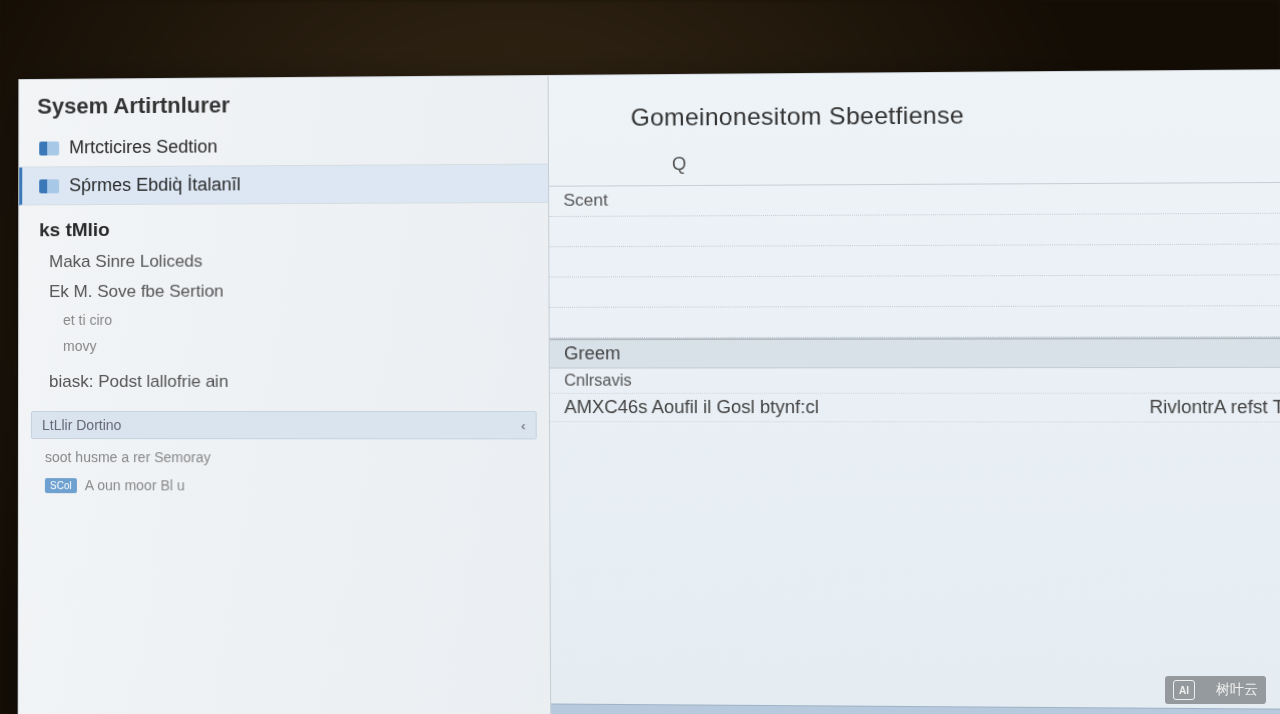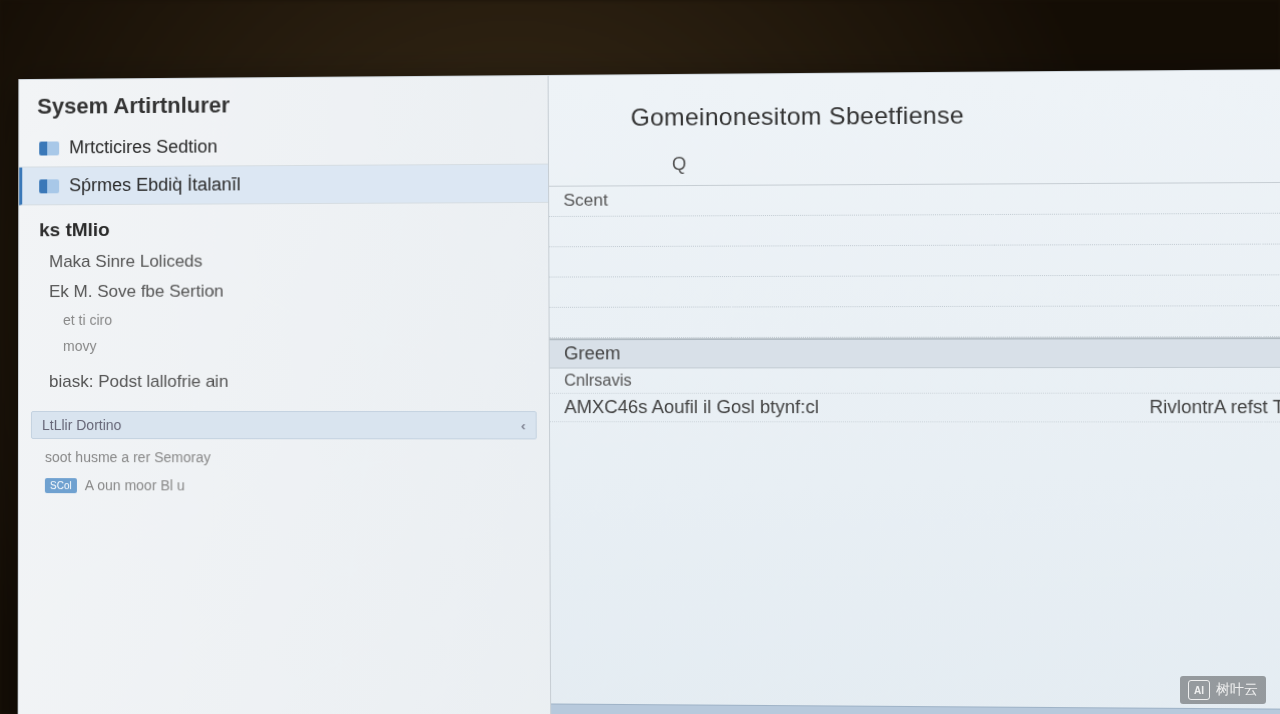--- a/index.html
+++ b/index.html
@@ -156,21 +156,21 @@
     padding: 0 14px;
     font-size: 16px; color:#445;
     gap: 90px;
   }
   .status-bar .col-a { width: 20px; color:#334; }
 
   
   .watermark {
     position:absolute;
     right: 14px; bottom: 10px;
-    display:flex; align-items:center; gap:6px;
+    display:flex; align-items:center; gap:21px;
     color:#eee; font-size:14px;
     background: rgba(0,0,0,.35);
     padding: 4px 8px;
     border-radius: 3px;
     z-index: 50;
   }
   .watermark .wm-ico {
     width:22px; height:20px; border:1.5px solid #eee; border-radius:3px;
     display:flex; align-items:center; justify-content:center;
     font-size:10px; font-weight:700;

